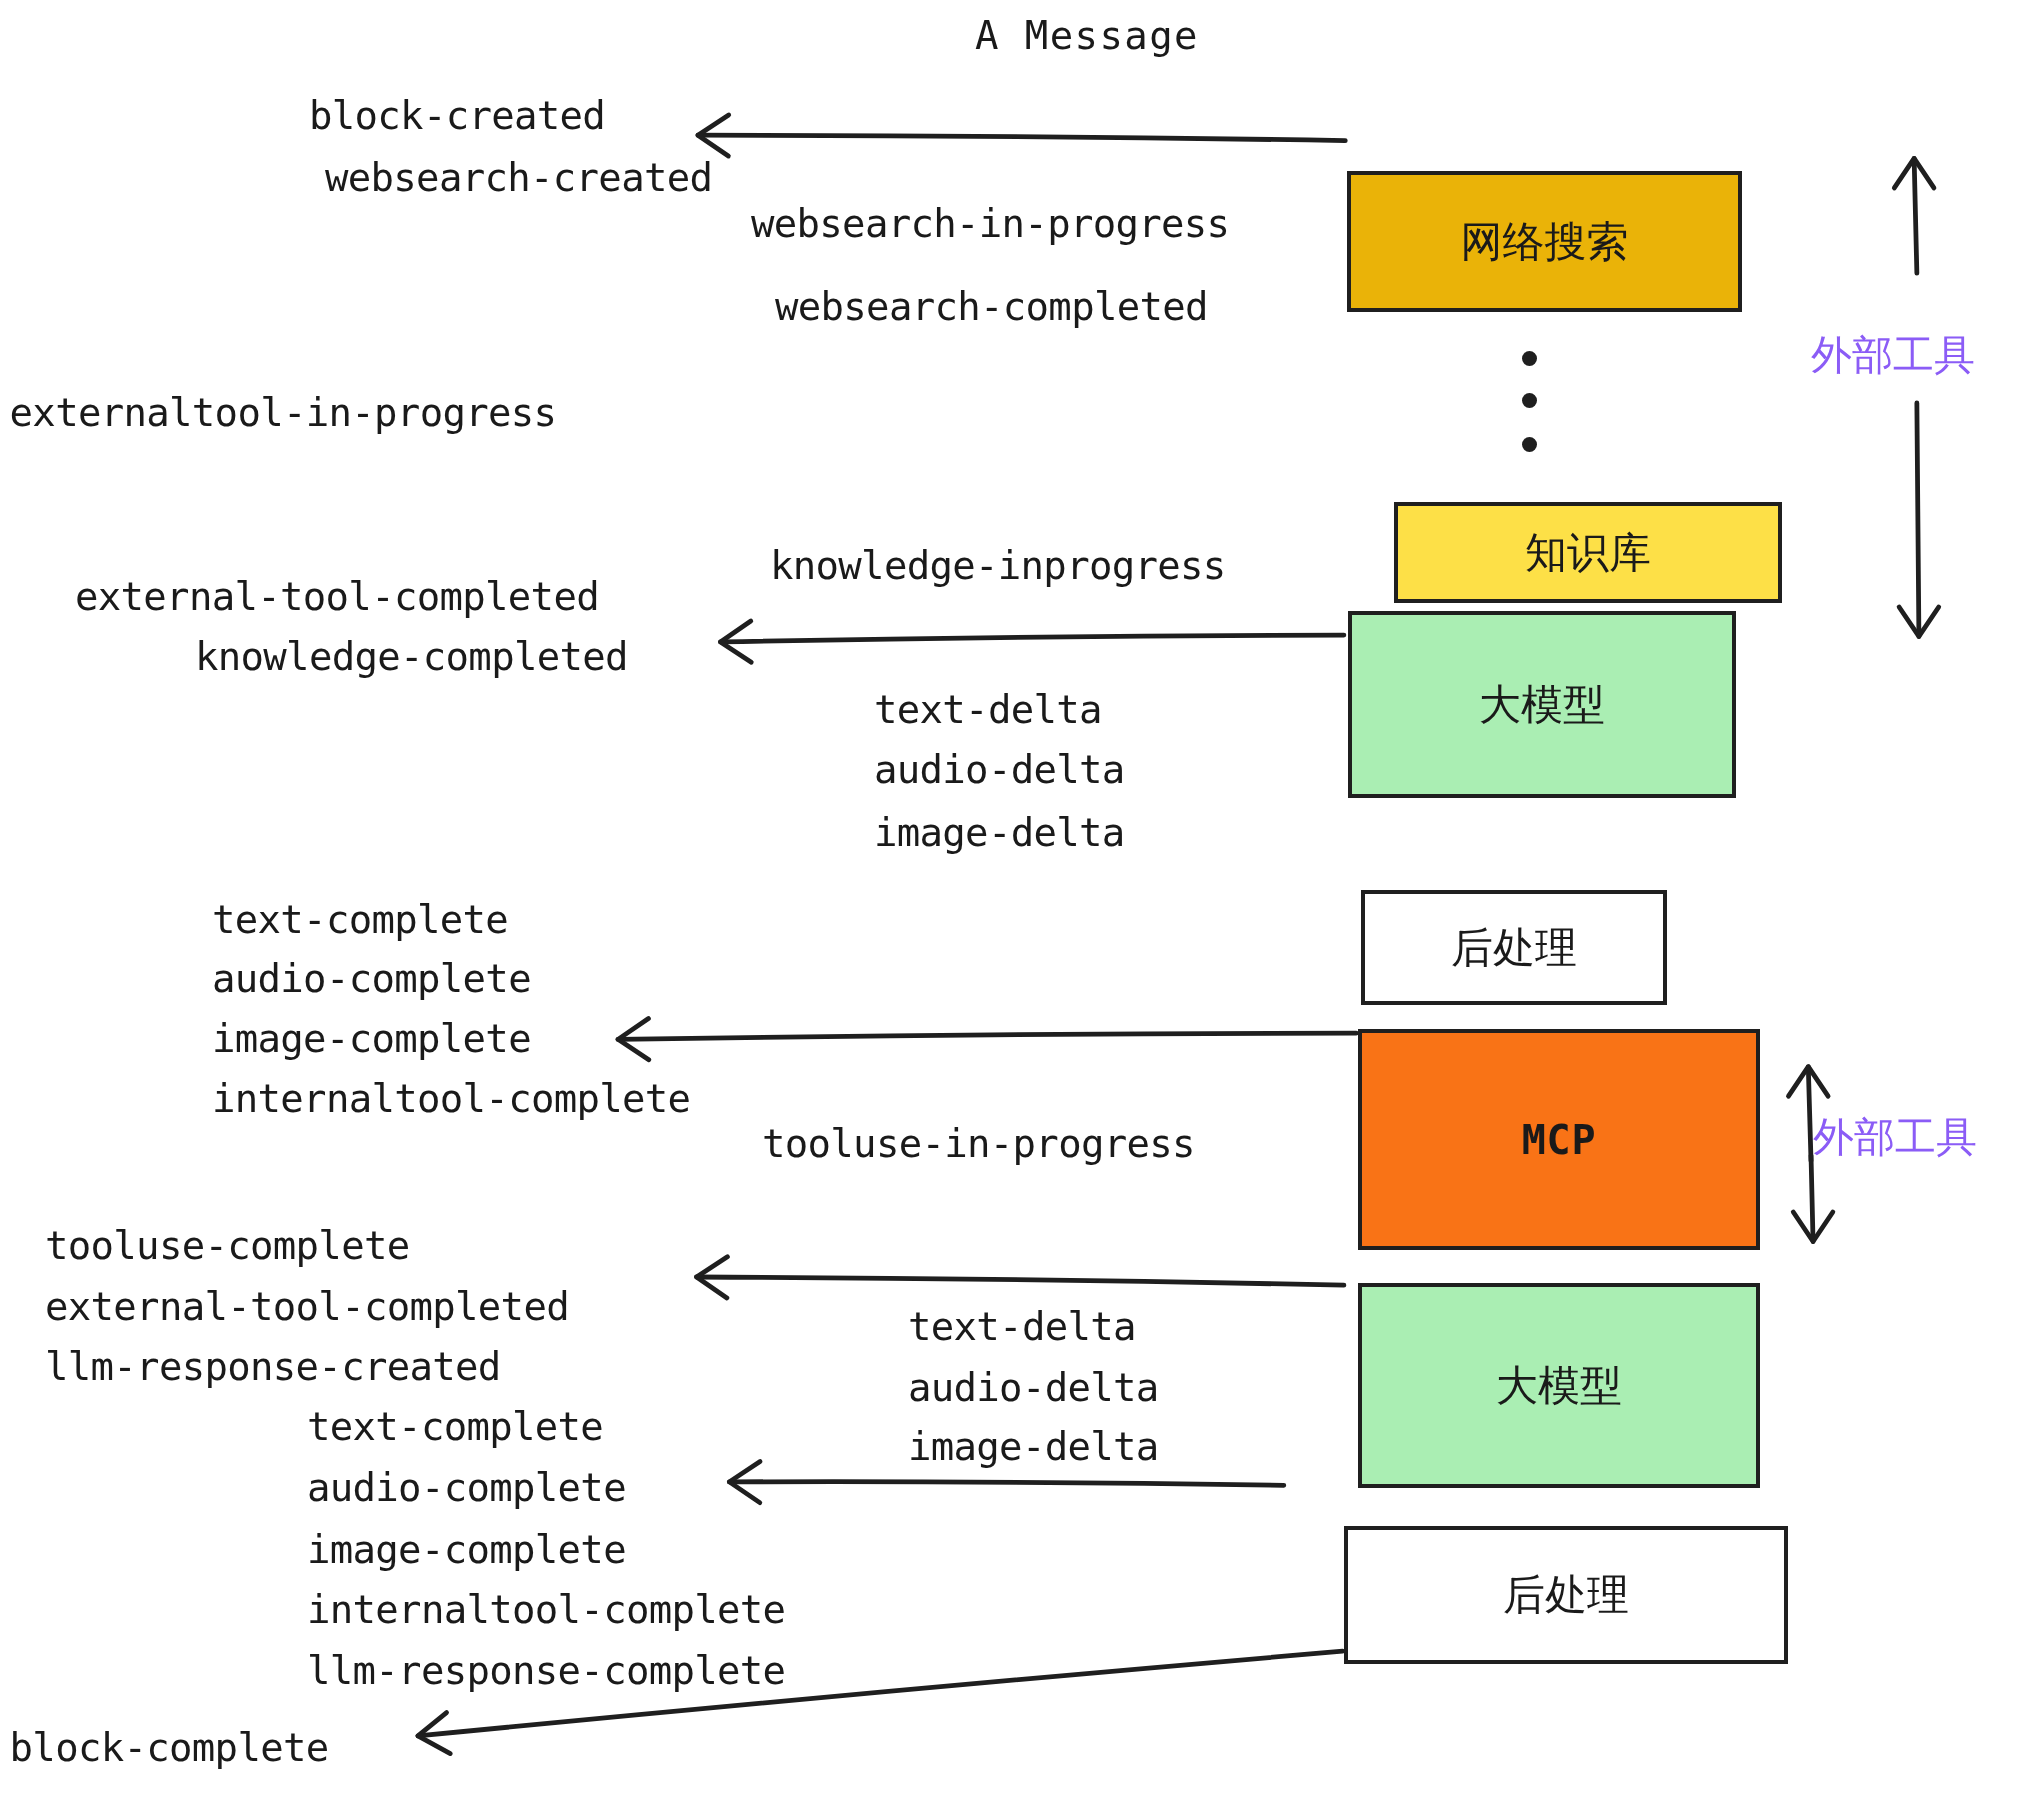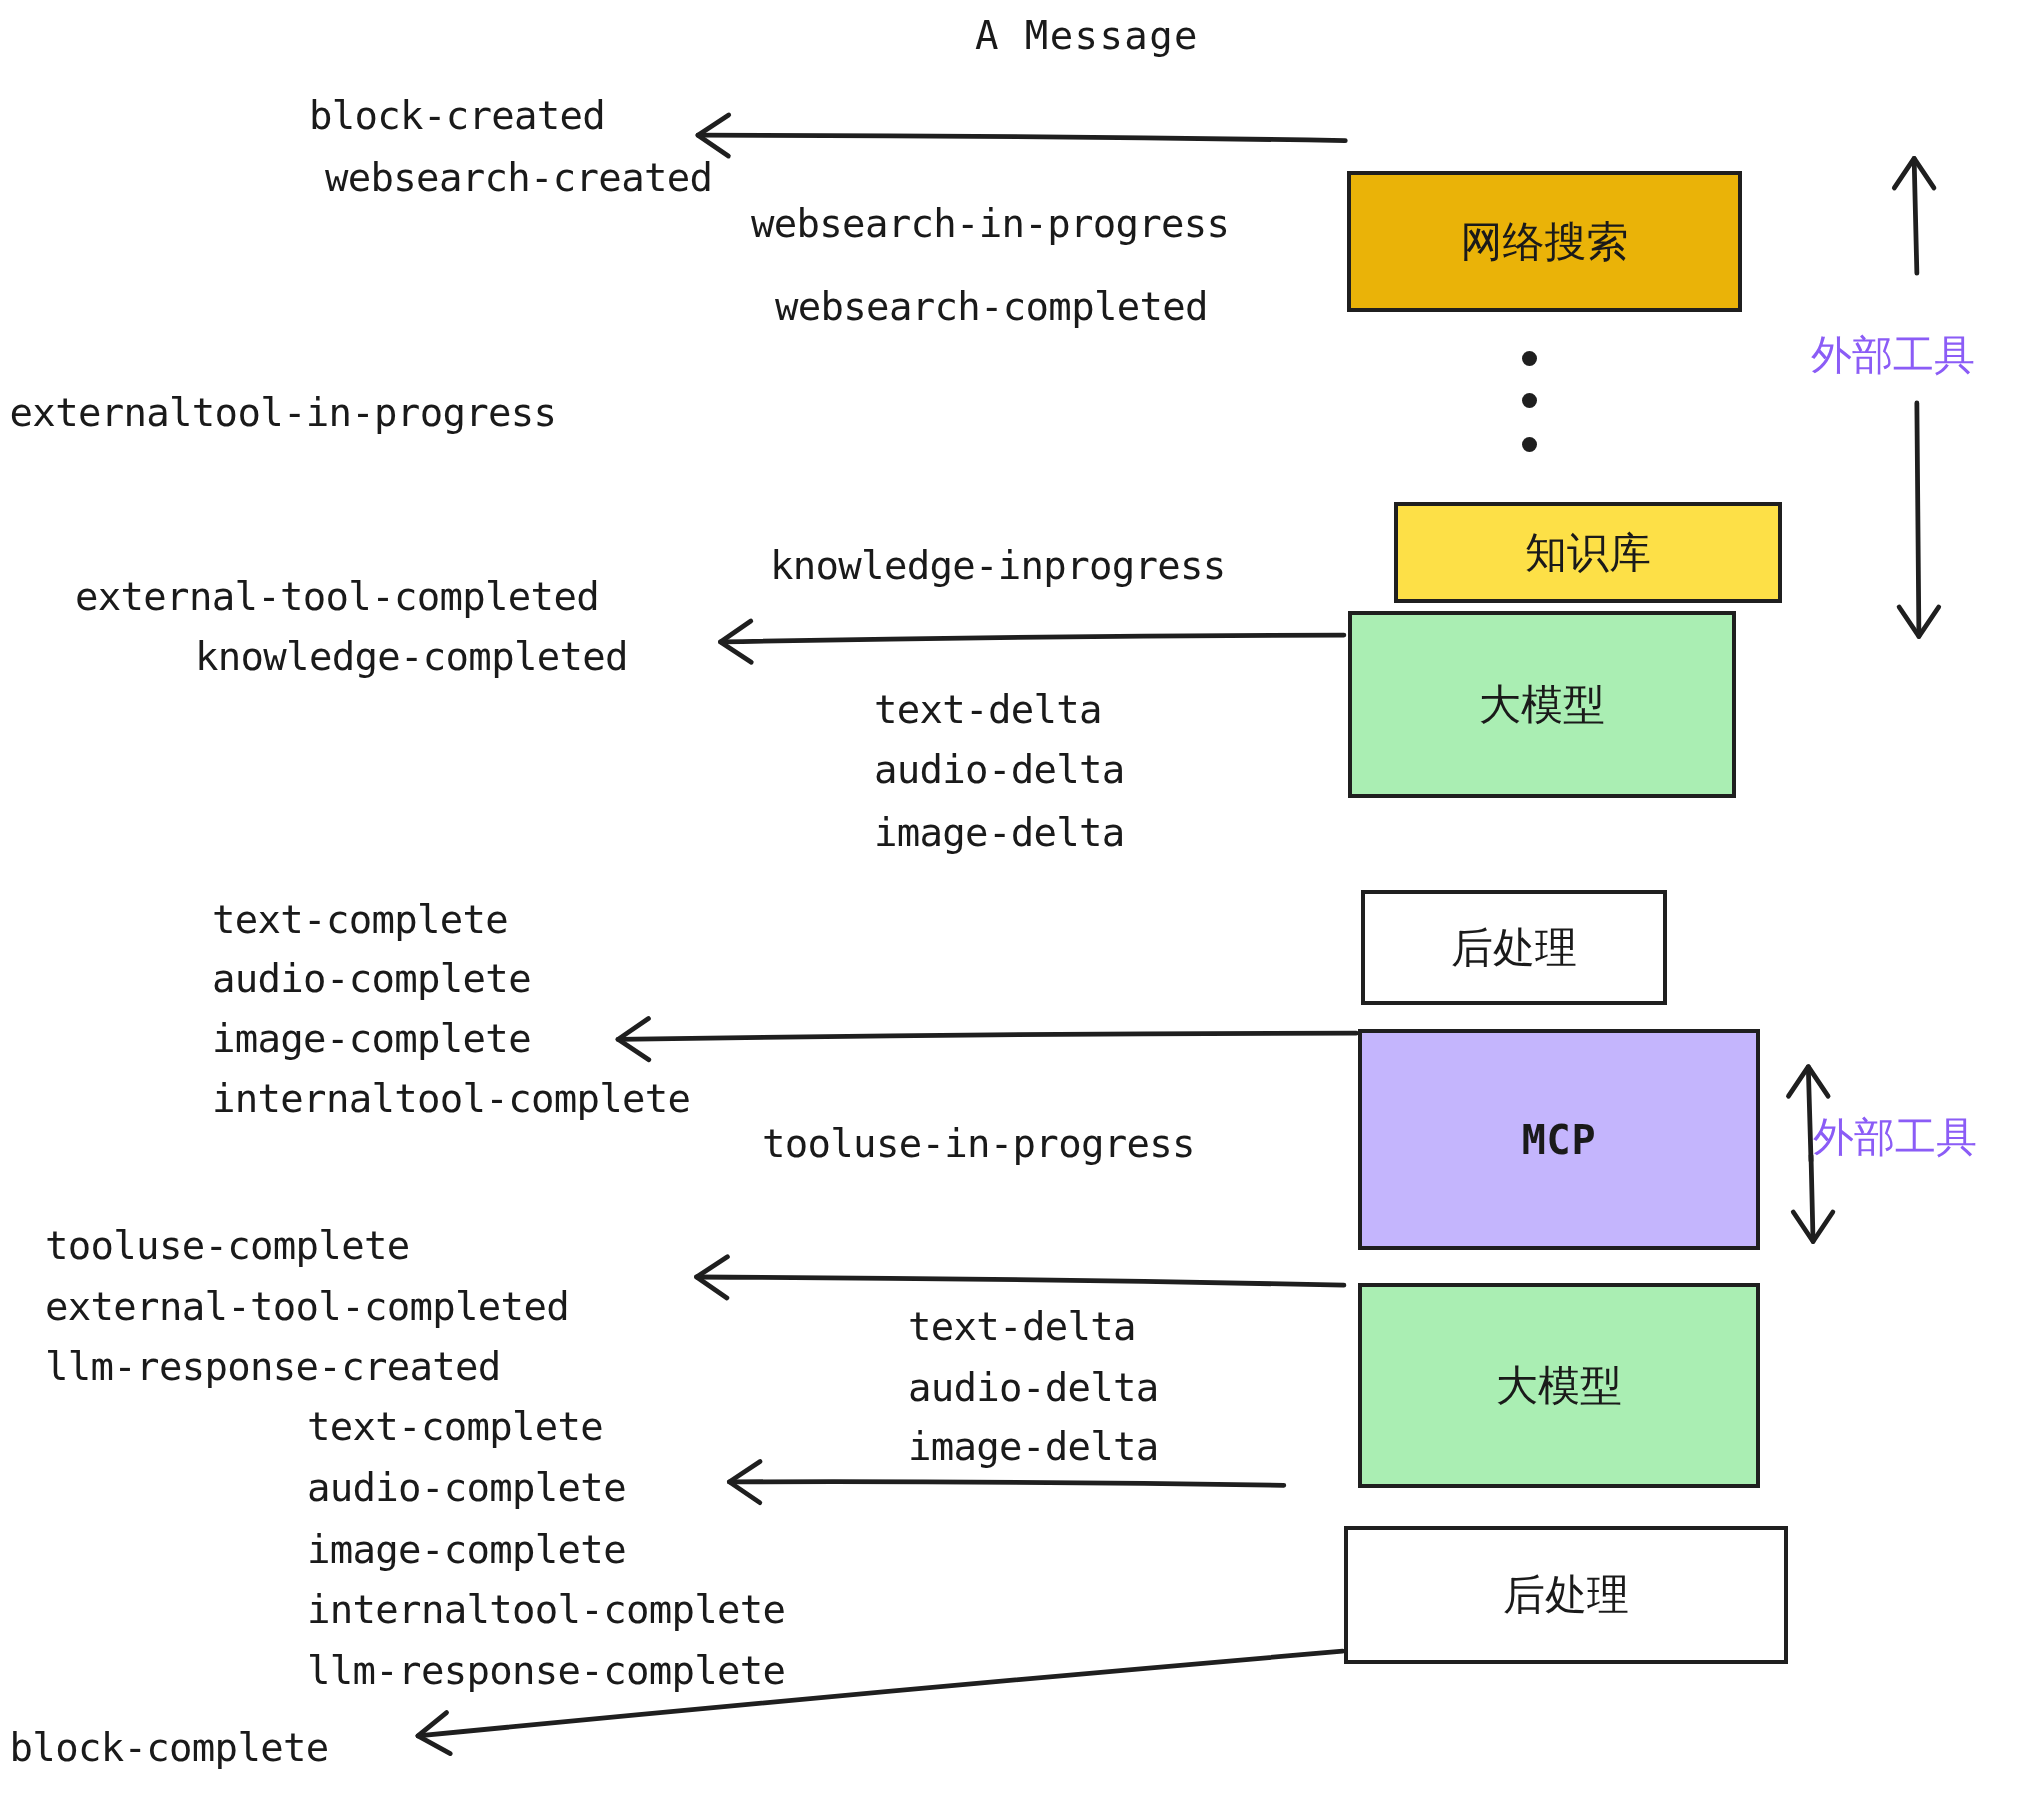--- a/index.html
+++ b/index.html
@@ -130,21 +130,21 @@
       </div>
       <div class="node" style="left: 1347px; top: 502px; width: 388px; height: 101px; background: #fde047; margin-left: 47px;">
         <span class="node-label">知识库</span>
       </div>
       <div class="node" style="left: 1348px; top: 611px; width: 388px; height: 187px; background: rgb(170, 238, 179);">
         <span class="node-label">大模型</span>
       </div>
       <div class="node" style="left: 1361px; top: 890px; width: 306px; height: 115px; background: rgb(255, 255, 255);">
         <span class="node-label">后处理</span>
       </div>
-      <div class="node mcp" style="left: 1358px; top: 1029px; width: 402px; height: 221px; background: #c4b5fd;">
+      <div class="node mcp" style="left: 1358px; top: 1029px; width: 402px; height: 221px; background: #f97316;">
         <span class="node-label">MCP</span>
       </div>
       <div class="node" style="left: 1358px; top: 1283px; width: 402px; height: 205px; background: rgb(170, 238, 179);">
         <span class="node-label">大模型</span>
       </div>
       <div class="node" style="left: 1344px; top: 1526px; width: 444px; height: 138px; background: rgb(255, 255, 255);">
         <span class="node-label">后处理</span>
       </div>
     </div>
 

